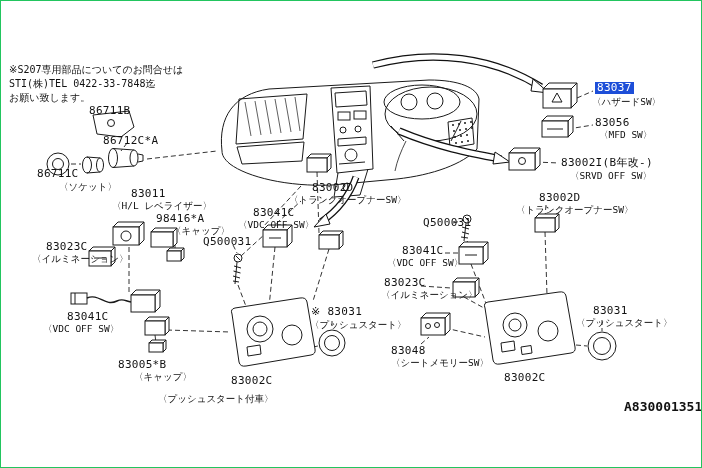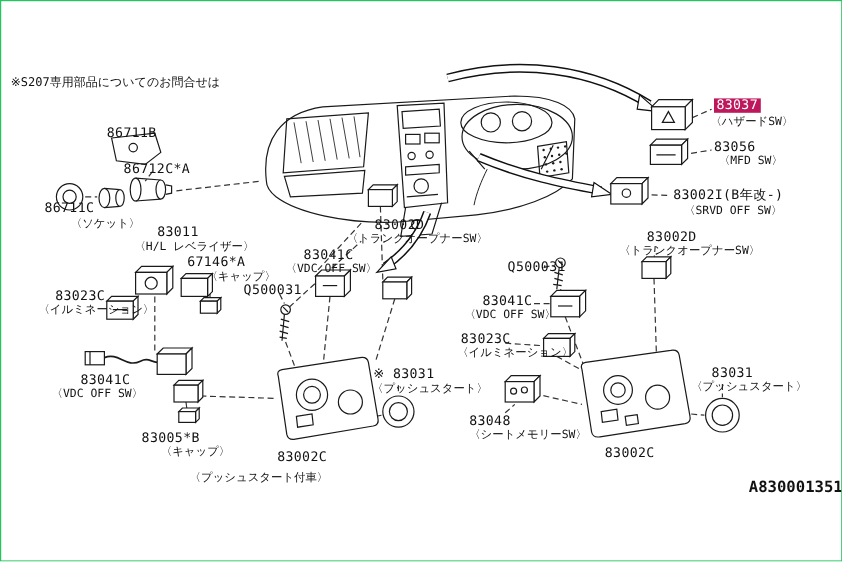--- a/index.html
+++ b/index.html
@@ -7,21 +7,21 @@
   .canvas {
     position:relative; width:702px; height:468px; background:#fff;
     border:1px solid #22c55e; overflow:hidden;
     font-family:"DejaVu Sans Mono","DejaVu Sans","Liberation Sans",monospace,sans-serif;
     color:#111;
   }
   .art { position:absolute; left:0; top:0; }
   .lbl { position:absolute; white-space:nowrap; line-height:1.1; }
   .num { font-size:11px; letter-spacing:0.3px; }
   .cap { font-size:9.5px;margin-left:16px; }
-  .hl { background:#be185d; color:#fff; padding:0 2px; }
+  .hl { background:#1d4ed8; color:#fff; padding:0 2px; }
   .note { position:absolute; left:8px; top:62px; font-size:10px; line-height:1.4; }
   .ref { position:absolute; left:623px; top:398px; font-size:13px;font-weight:bold; }
 </style>
 </head>
 <body>
 
 <div class="canvas">
 
   <svg class="art" width="702" height="468" viewBox="0 0 702 468">
 
@@ -228,29 +228,31 @@
 
       <path d="M508 152 L513 147 L539 147 L534 152 Z"></path>
       <path d="M534 152 L539 147 L539 164 L534 169 Z"></path>
       <rect x="508" y="152" width="26" height="17"></rect>
       <circle cx="521" cy="160" r="3.5" fill="none"></circle>
     </g>
   </svg>
 
   <div class="note">
     <div>※S207専用部品についてのお問合せは</div>
+    <div>STI(株)TEL 0422-33-7848迄</div>
+    <div>お願い致します。</div>
   </div>
 
   <div class="lbl num" style="left:88px;top:104px">86711B</div>
   <div class="lbl num" style="left:102px;top:134px">86712C*A</div>
   <div class="lbl num" style="left:36px;top:167px">86711C</div>
   <div class="lbl cap" style="left:42px;top:181px">〈ソケット〉</div>
   <div class="lbl num" style="left:130px;top:187px">83011</div>
   <div class="lbl cap" style="left:95px;top:200px">〈H/L レベライザー〉</div>
-  <div class="lbl num" style="left:155px;top:212px">67146*A</div>
+  <div class="lbl num" style="left:155px;top:212px">98416*A</div>
   <div class="lbl cap" style="left:155px;top:225px">〈キャップ〉</div>
   <div class="lbl num" style="left:45px;top:240px">83023C</div>
   <div class="lbl cap" style="left:15px;top:253px">〈イルミネーション〉</div>
   <div class="lbl num" style="left:202px;top:235px">Q500031</div>
   <div class="lbl num" style="left:66px;top:310px">83041C</div>
   <div class="lbl cap" style="left:26px;top:323px">〈VDC OFF SW〉</div>
   <div class="lbl num" style="left:117px;top:358px">83005*B</div>
   <div class="lbl cap" style="left:117px;top:371px">〈キャップ〉</div>
   <div class="lbl num" style="left:230px;top:374px">83002C</div>
   <div class="lbl cap" style="left:141px;top:393px">〈プッシュスタート付車〉</div>

